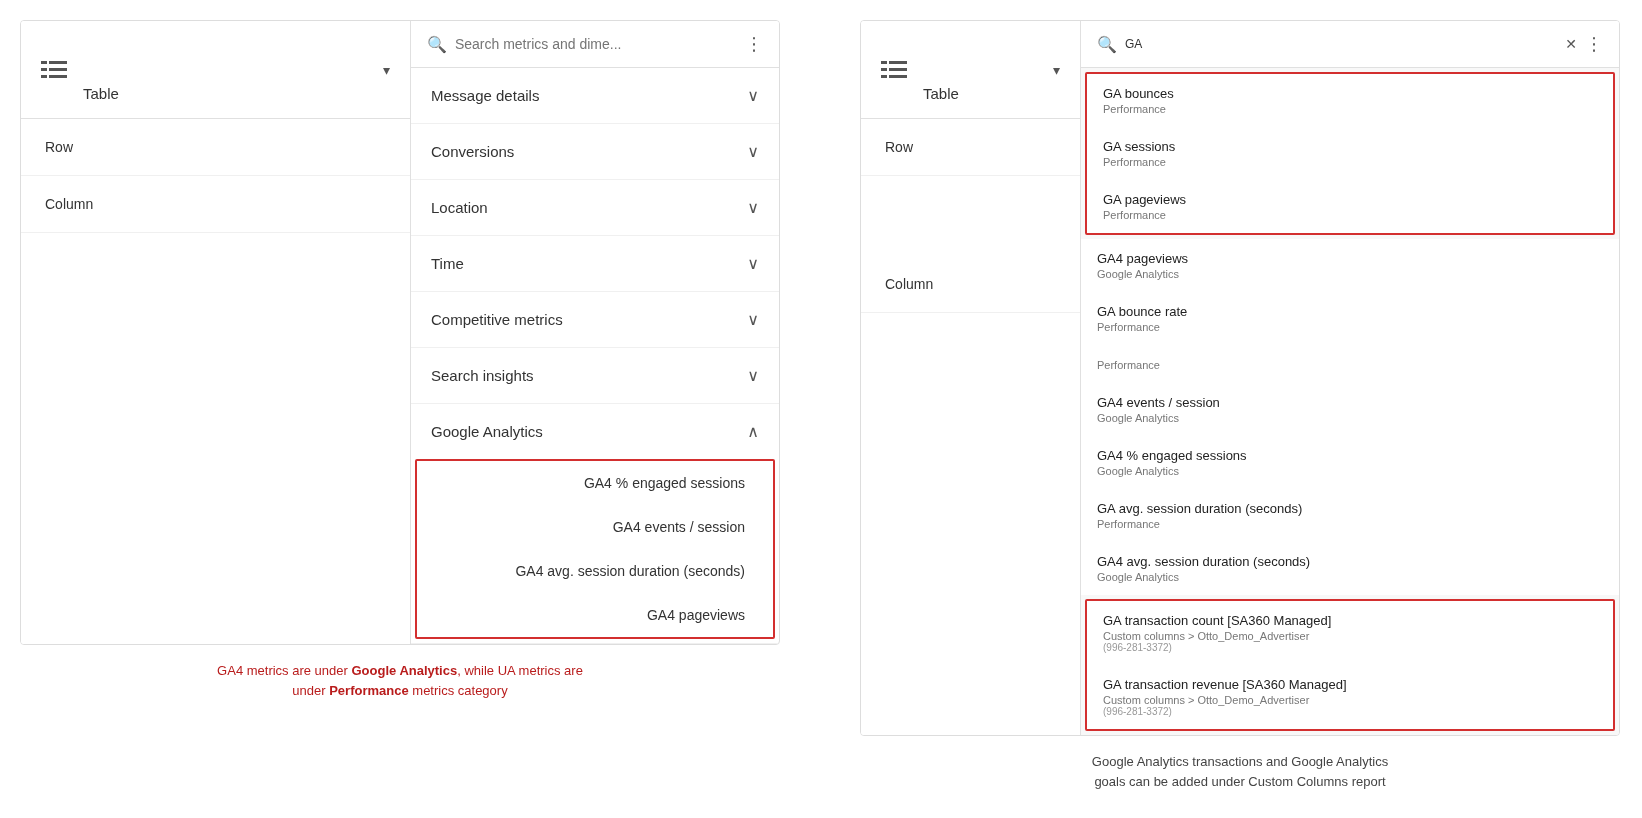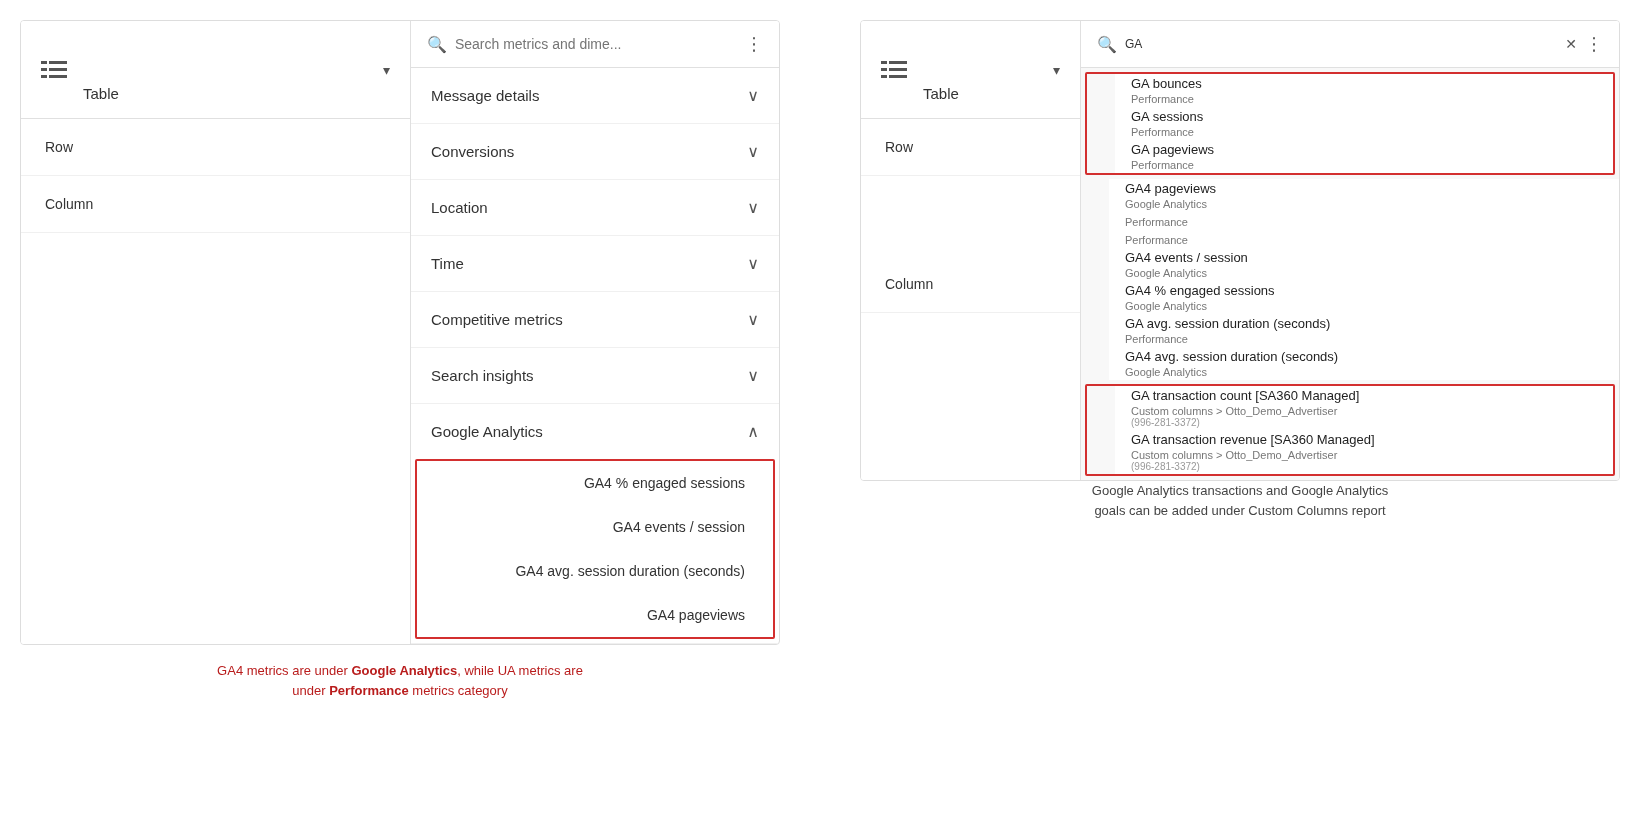--- a/index.html
+++ b/index.html
@@ -215,24 +215,23 @@
       font-size: 14px;
       cursor: pointer;
     }
 
     
     .search-results {
       overflow-y: auto;
     }
 
     .result-item {
-      padding: 2px 16px;
+      padding: 12px 16px;
       cursor: pointer;
       background: #fff;
-      margin-left: 28px;
     }
 
     .result-item-name {
       font-size: 13px;
       font-weight: 500;
       color: #222;
     }
 
     .result-item-category {
       font-size: 11px;
@@ -267,20 +266,21 @@
     }
 
     .right-sidebar-row {
       padding: 20px 24px;
       font-size: 14px;
       color: #333;
       border-bottom: 1px solid #f0f0f0;
     }
 
     .right-caption {
+      margin-top: 16px;
       font-size: 13px;
       color: #444;
       text-align: center;
       line-height: 1.5;
     }
   </style>
 </head>
 <body>
 
 <div class="main-container">
@@ -434,20 +434,21 @@
               <div class="result-item-category">Performance</div>
             </div>
           </div>
 
           <div class="result-item">
             <div class="result-item-name">GA4 pageviews</div>
             <div class="result-item-category">Google Analytics</div>
           </div>
 
           <div class="result-item">
+            <div class="result-item-name">GA bounce rate</div>
             <div class="result-item-category">Performance</div>
           </div>
 
           <div class="result-item">
             <div class="result-item-category">Performance</div>
           </div>
 
           <div class="result-item">
             <div class="result-item-name">GA4 events / session</div>
             <div class="result-item-category">Google Analytics</div>

